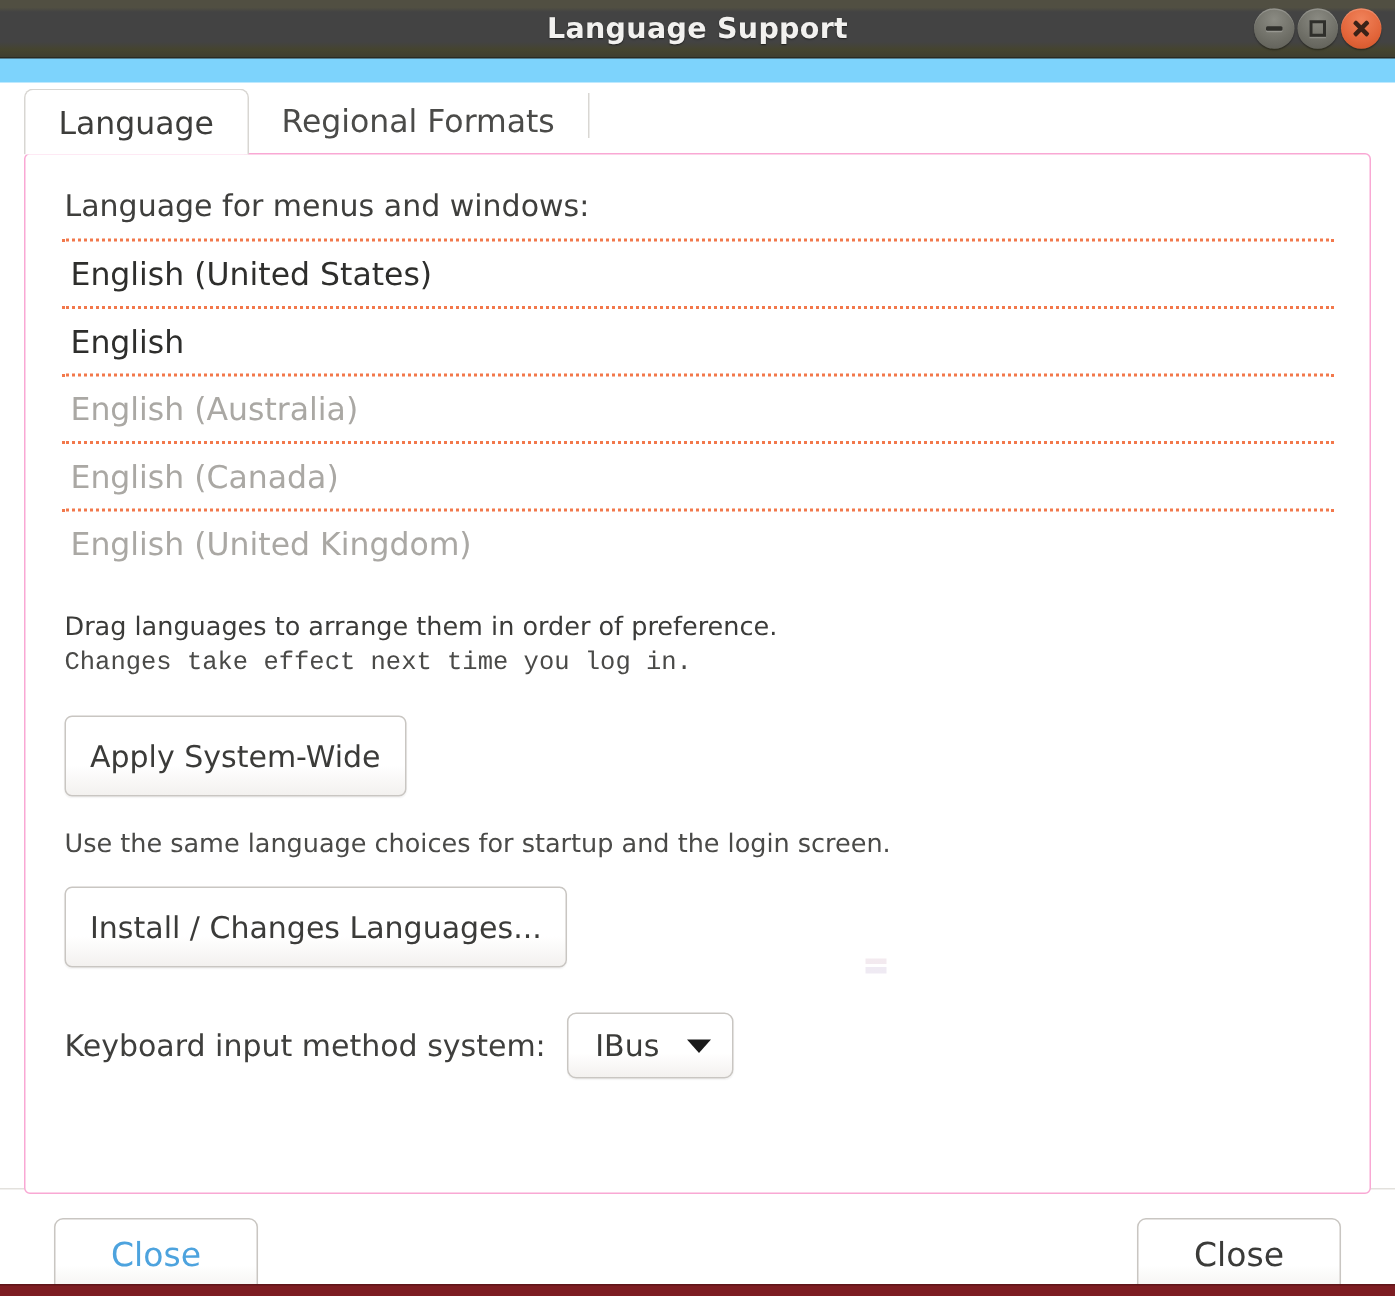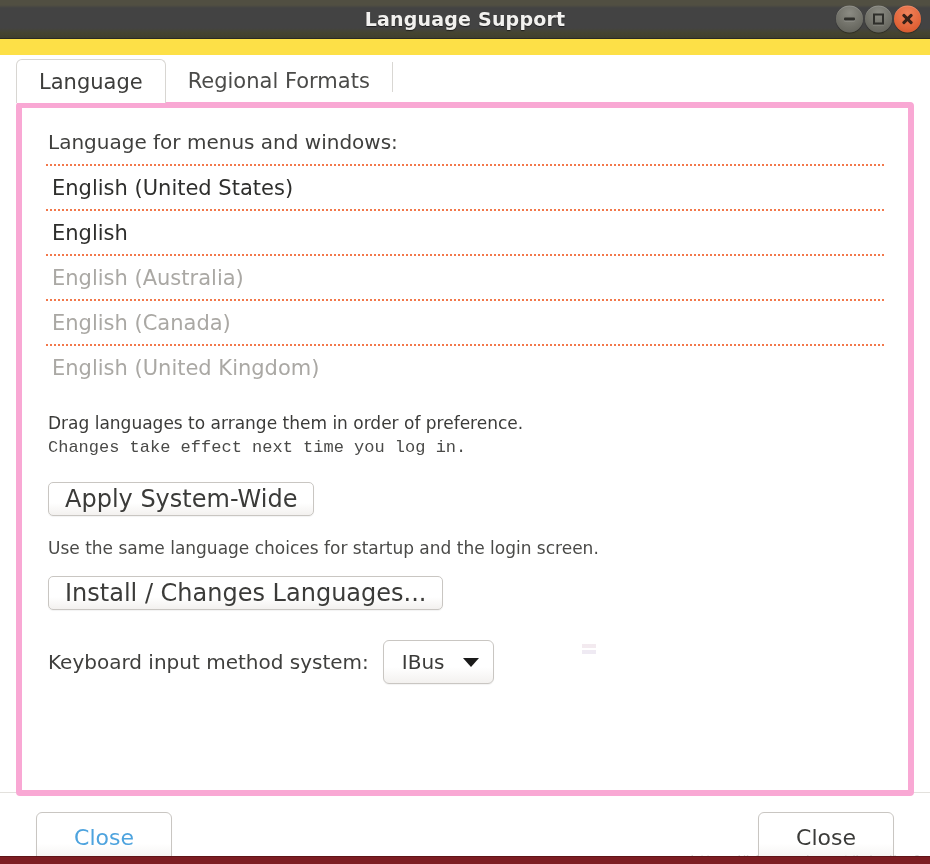--- a/index.html
+++ b/index.html
@@ -12,21 +12,21 @@
     height: 864px;
     overflow: hidden;
     font-family: "DejaVu Sans", "Liberation Sans", sans-serif;
     -webkit-font-smoothing: antialiased;
   }
 
   .window {
     position: relative;
     width: 930px;
     height: 864px;
-    background: #fde047;
+    background: #7dd3fc;
     box-sizing: border-box;
   }
 
   
   .titlebar {
     position: relative;
     height: 38px;
     background: linear-gradient(to bottom,
                 #514f42 0px, #514f42 5px,
                 #434343 8px, #434343 28px,
@@ -142,21 +142,21 @@
     height: 30px;
     background: #d9d7d3;
     align-self: center;
     margin-bottom: 4px;
   }
 
   
   .panel {
     position: relative;
     margin: 0 16px;
-    border: 6px solid #f9a8d4;
+    border: 1px solid #f9a8d4;
     border-radius: 4px;
     background: #ffffff;
     box-sizing: border-box;
     height: 694px;
     padding: 18px 24px 0 24px;
     margin-top: -1px;
     z-index: 1;
   }
 
   .section-label {
@@ -203,22 +203,22 @@
 
   
   .btn {
     display: inline-flex;
     align-items: center;
     justify-content: center;
     background: linear-gradient(to bottom, #ffffff 0%, #ffffff 62%, #f3f1ef 100%);
     border: 1px solid #c9c6c2;
     border-radius: 5px;
     color: #3b3b39;
-    font-size: 24px;
-    padding: 2px 16px;
+    font-size: 20px;
+    padding: 14px 16px;
     box-sizing: border-box;
     box-shadow: 0 1px 1px rgba(0,0,0,0.05);
     user-select: none;
     cursor: default;
   }
   .btn-apply { margin: 22px 0 0 2px; }
   .btn-install { margin: 18px 0 0 2px; }
 
   .caption {
     font-size: 17px;

